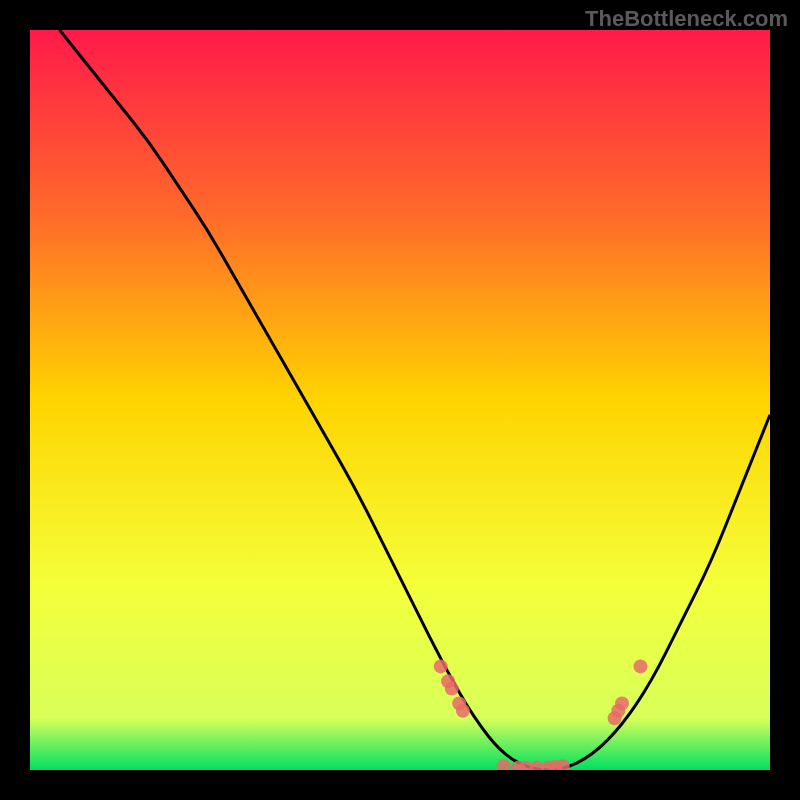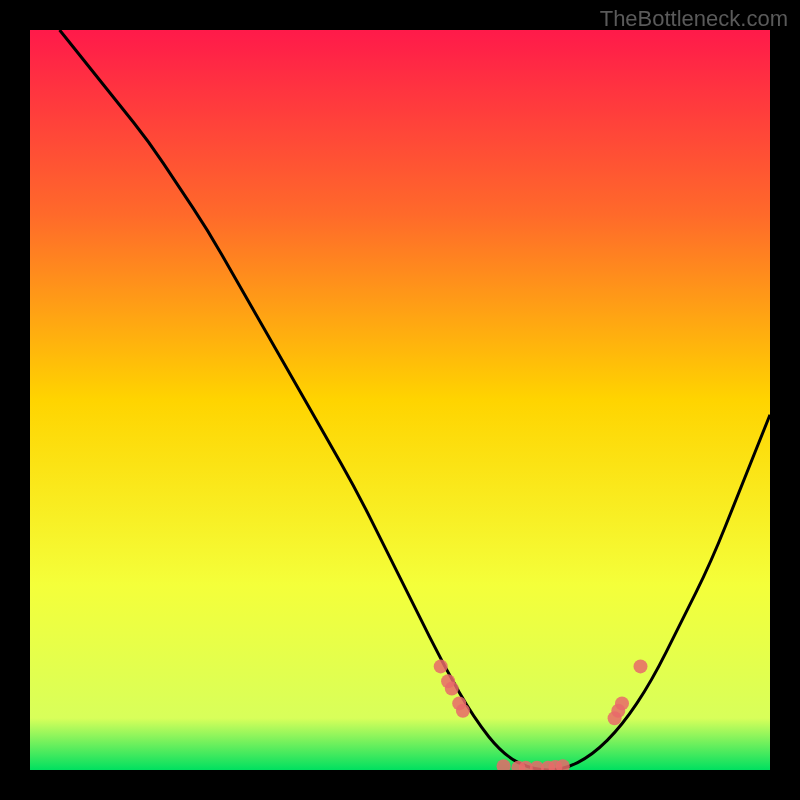--- a/index.html
+++ b/index.html
@@ -1,17 +1,17 @@
 <!DOCTYPE html>
 <html><head>
 <meta charset="utf-8">
 <style>
   * { margin: 0; padding: 0; box-sizing: border-box; }
   body { background: #000; width: 800px; height: 800px; position: relative; font-family: Arial, sans-serif; }
-  .watermark { position: absolute; top: 6px; right: 12px; color: #5a5a5a; font-size: 22px; font-weight: 400; z-index: 10; }
+  .watermark { position: absolute; top: 6px; right: 12px; color: #5a5a5a; font-size: 22px; font-weight: 700; z-index: 10; }
   .frame { position: absolute; top: 30px; left: 30px; width: 740px; height: 740px; background: #000; }
   .plot-area { position: absolute; top: 0; left: 0; width: 740px; height: 740px; }
   svg { display: block; }
 </style>
 </head>
 <body>
 
 <div class="watermark">TheBottleneck.com</div>
 
 <div class="frame">

